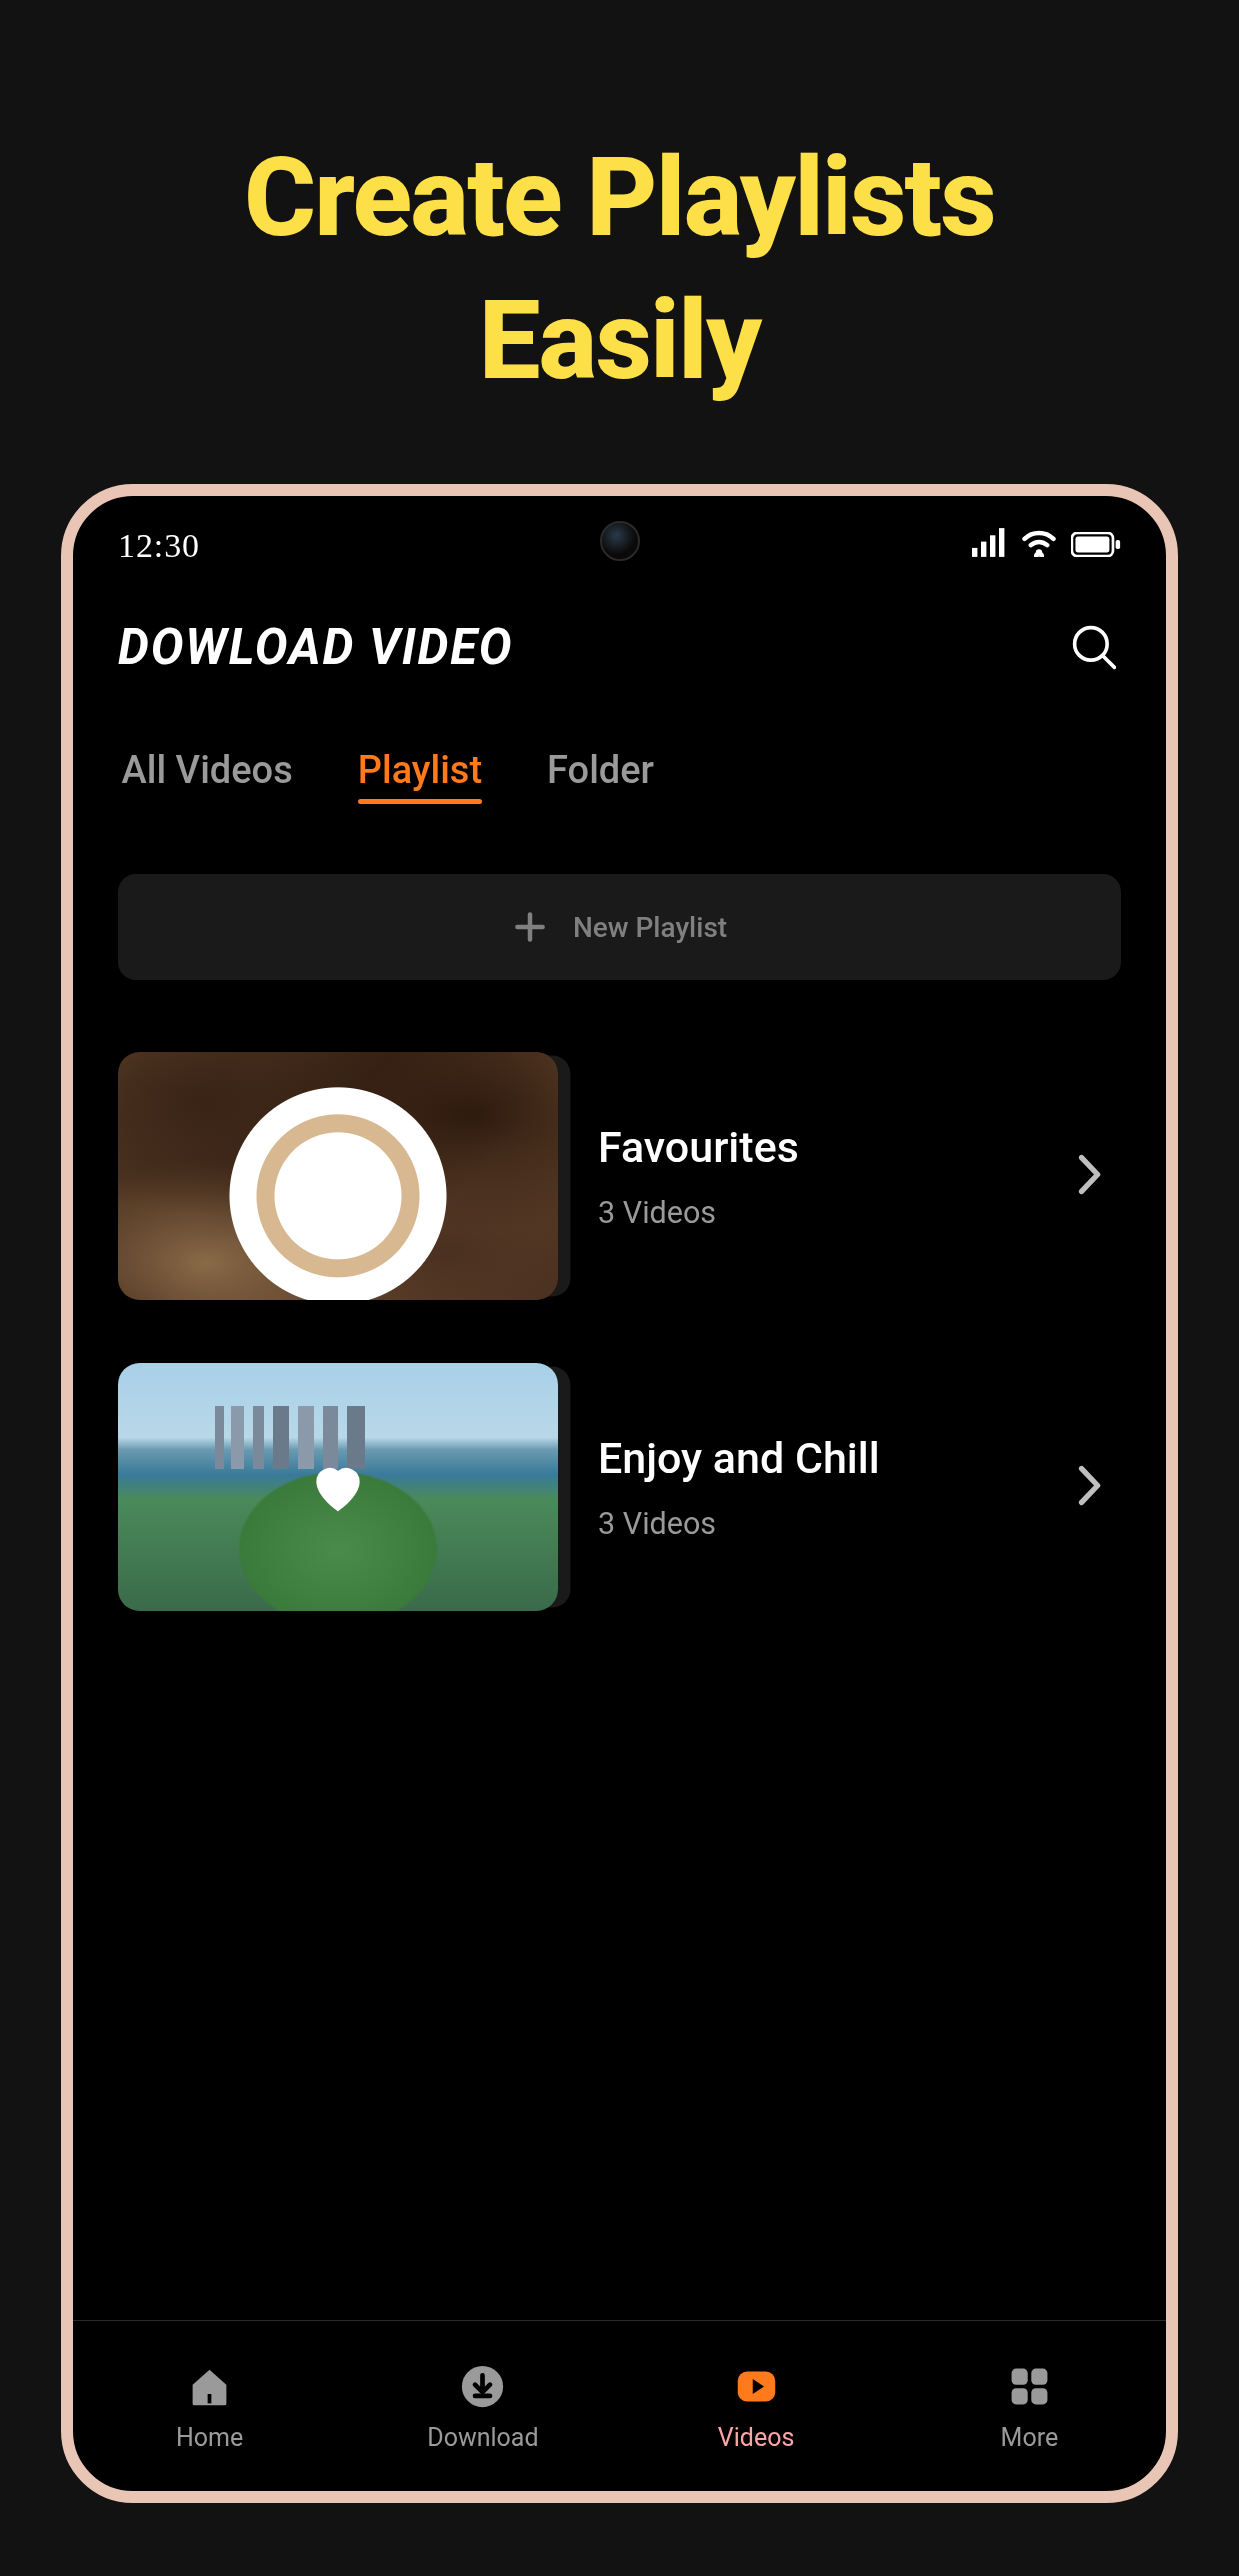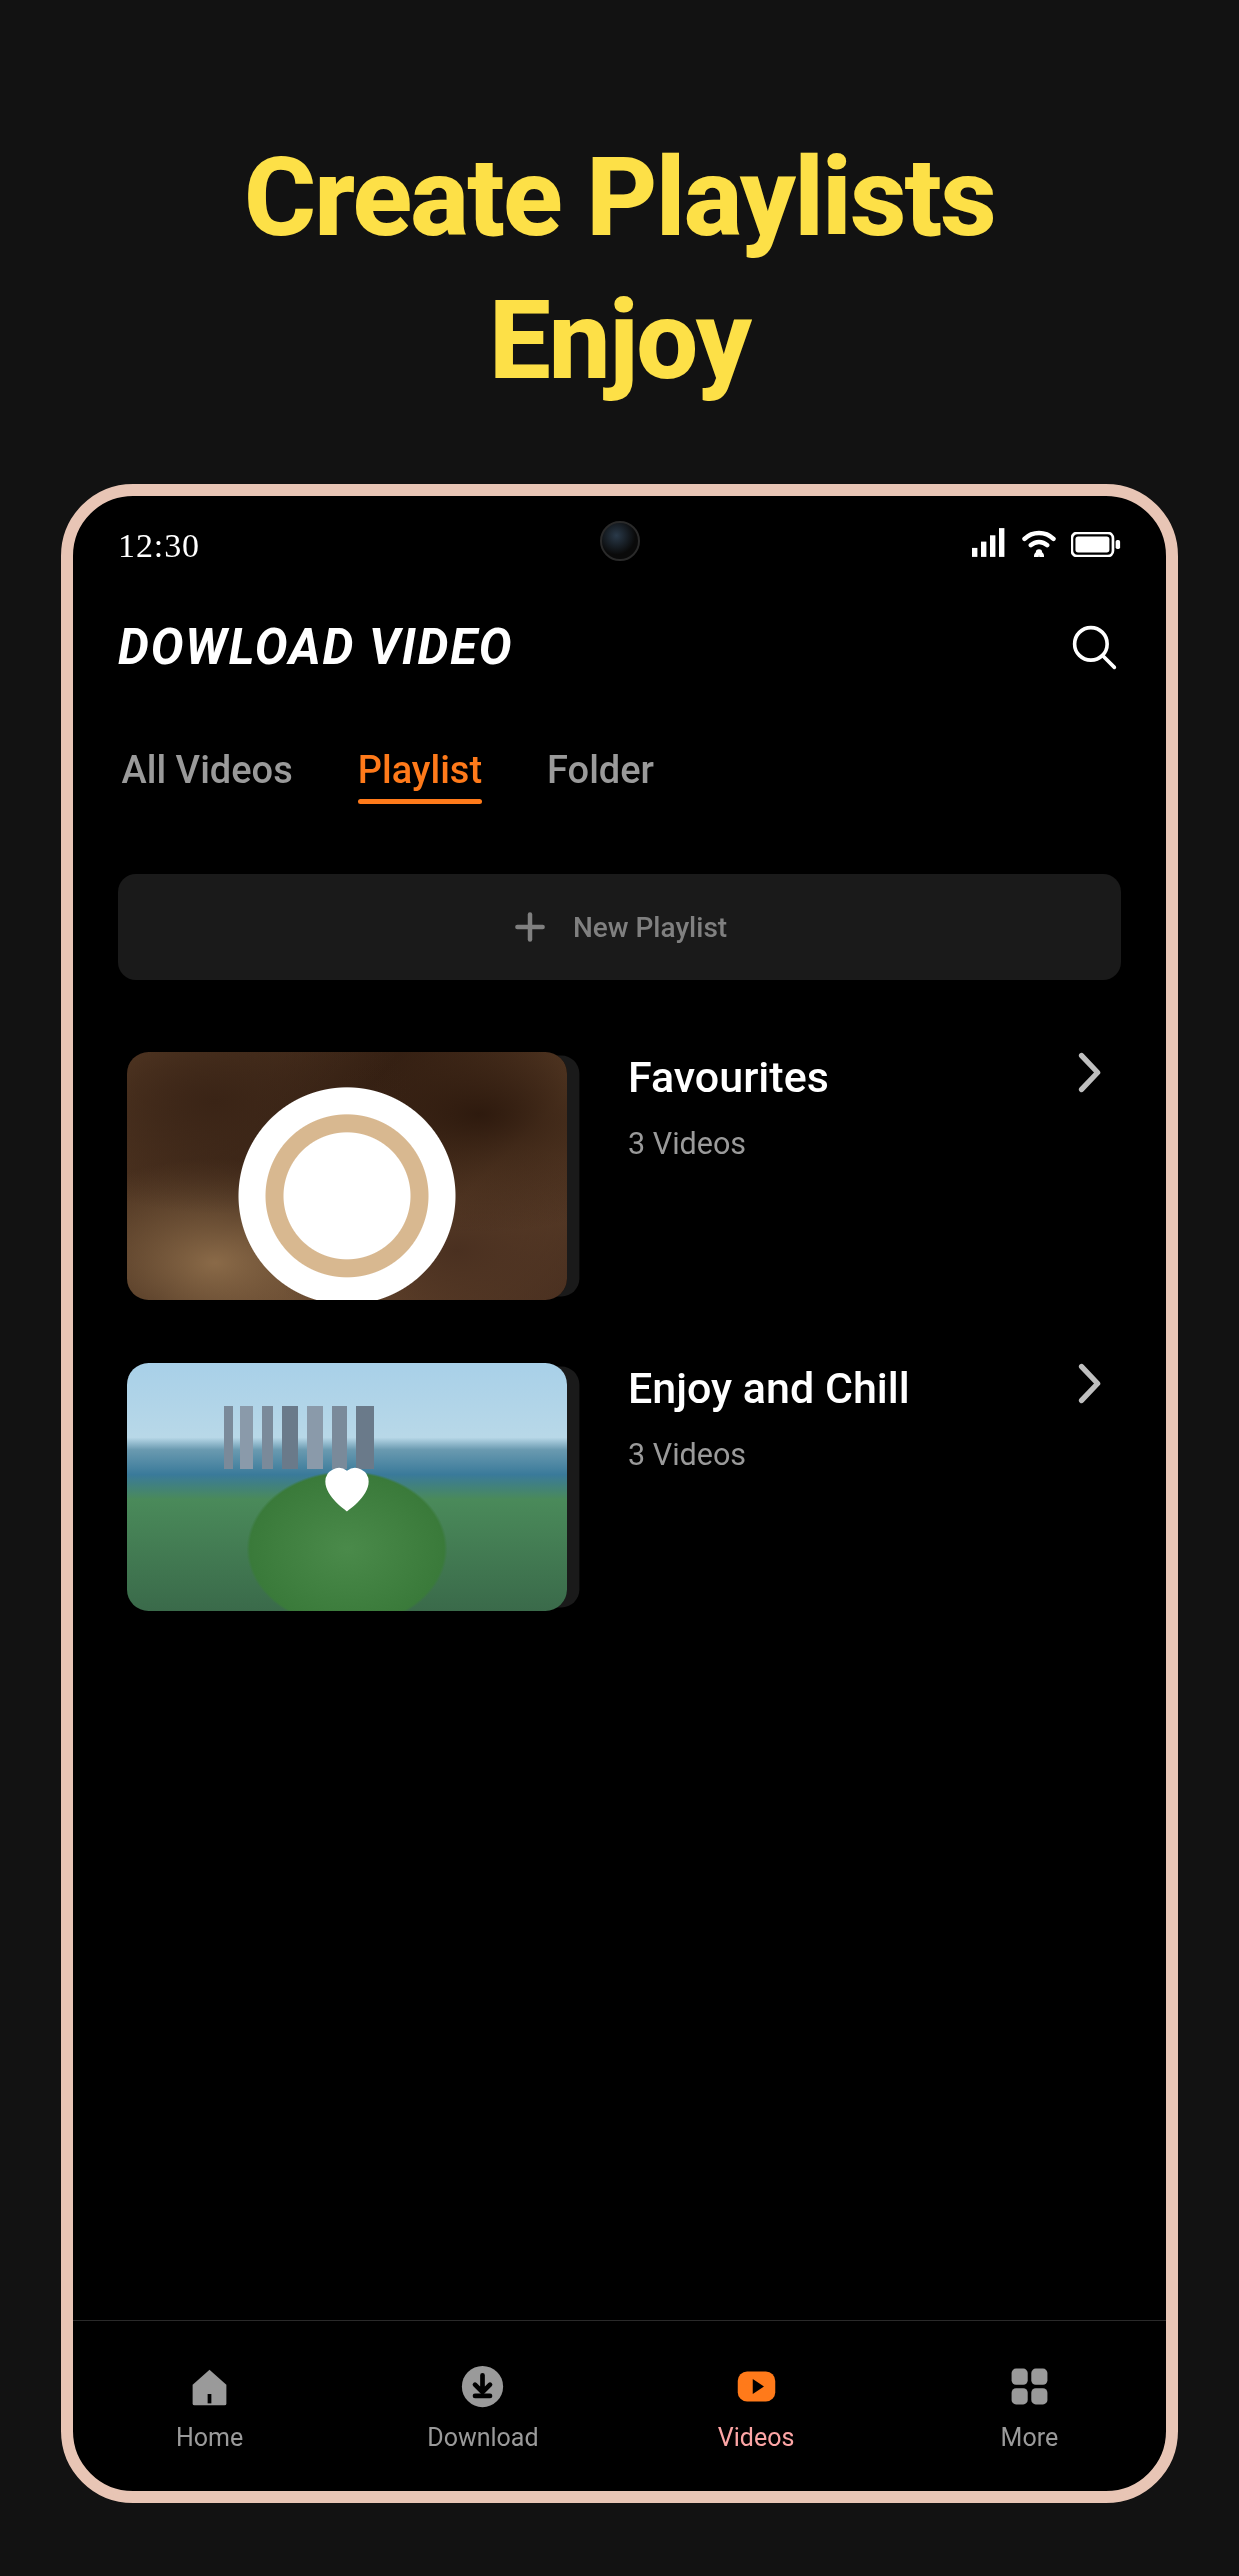--- a/index.html
+++ b/index.html
@@ -106,23 +106,23 @@
     align-items: center;
     justify-content: center;
     gap: 25px;
     color: #808080;
     font-size: 28px;
     font-weight: 500;
   }
   .playlist-list { margin-top: 72px; }
   .playlist-item {
     display: flex;
-    gap: 61px;
+    align-items: center;
+    gap: 40px;
     margin-bottom: 63px;
-    margin-left: 9px;
   }
   .playlist-thumb {
     width: 440px;
     height: 248px;
     border-radius: 21.6px;
     position: relative;
     flex-shrink: 0;
     box-shadow: 16px 0 0 -3.6px #1a1a1a;
   }
   .thumb-coffee {
@@ -193,21 +193,21 @@
     font-size: 25px;
   }
   .nav-item.active { color: #fca5a5; }
   .nav-icon { width: 52px; height: 52px; display: flex; align-items: center; justify-content: center; }
 </style>
 </head>
 <body>
 
 <div class="promo-title">
   <div>Create Playlists</div>
-  <div>Enjoy</div>
+  <div>Easily</div>
 </div>
 
 <div class="phone-frame">
   <div class="phone-camera"></div>
 
   <div class="status-bar">
     <span class="status-time">12:30</span>
     <div class="status-right">
       <span>
         <svg width="36" height="29" viewBox="0 0 40 32">

